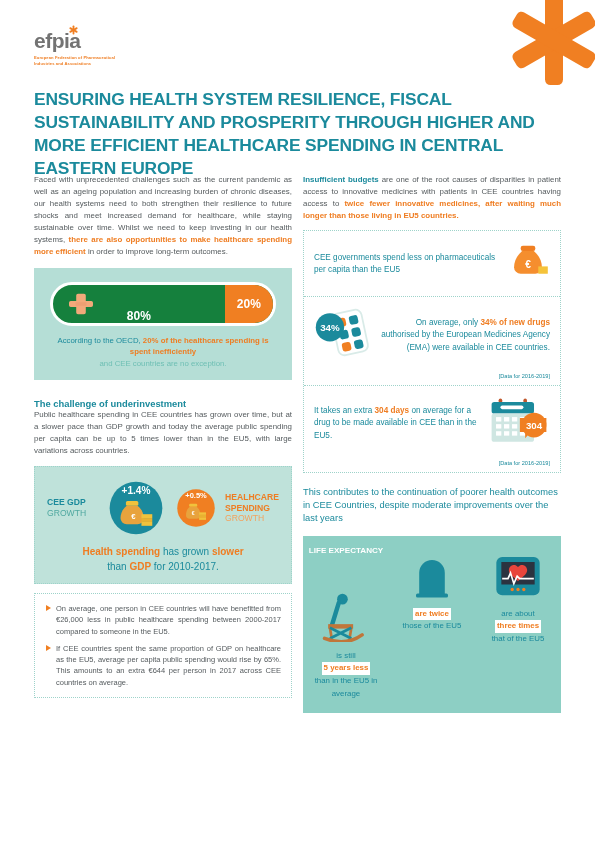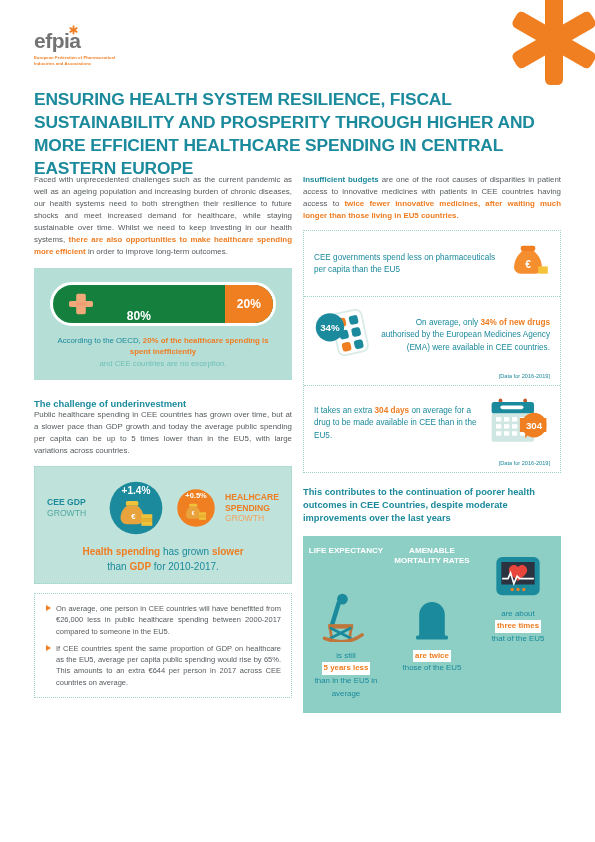--- a/index.html
+++ b/index.html
@@ -80,21 +80,21 @@
   
   .rcard { border:1.6px dotted #9ed3ca; margin-top:8px; }
   .rrow { display:flex; align-items:center; padding:9px 10px 8px; position:relative; }
   .rrow + .rrow { border-top:1.4px dotted #9ed3ca; }
   .rtext { font-size:8.2px; color:#1b8a9c; line-height:1.5; flex:1; }
   .rtext.right { text-align:right; }
   .rtext .org { color:#ef7d22; font-weight:bold; }
   .datanote { font-size:5.6px; color:#1b8a9c; text-align:right; padding:0 10px 6px; }
 
   
-  .outcome-intro { margin-top:13px; font-size:9.3px; font-weight:bold; color:#1b8a9c; line-height:1.42; }
+  .outcome-intro { margin-top:13px; font-size:9.3px; font-weight:normal; color:#1b8a9c; line-height:1.42; }
   .outcomes { display:flex; margin-top:10px; }
   .ocol { flex:1; background:#8dcfc4; padding:10px 5px 12px; display:flex;
           flex-direction:column; align-items:center; }
   .ohead { font-size:8.1px; font-weight:bold; color:#ffffff; text-align:center;
            line-height:1.28; min-height:42px; }
   .oicon { height:52px; display:flex; align-items:flex-end; justify-content:center; margin:2px 0 8px; }
   .obody { font-size:7.9px; color:#1b8a9c; text-align:center; line-height:1.62; }
   .hl { background:#ffffff; color:#ef7d22; font-weight:bold; padding:0 2px; display:inline-block; }
 </style>
 </head>
@@ -293,21 +293,20 @@
           </svg>
         </div>
         <div class="obody">
           <span>is still</span><br>
           <span class="hl">5 years less</span><br>
           <span>than in the EU5 in average</span>
         </div>
       </div>
 
       <div class="ocol">
-        <div class="ohead">AMENABLE MORTALITY RATES</div>
         <div class="oicon">
           <svg viewBox="0 0 60 56" width="48" height="48">
             <path d="M14 52 V24 a16 16 0 0 1 32 0 V52 z" fill="#1b8a9c"></path>
             <rect x="10" y="50" width="40" height="5" rx="2" fill="#1b8a9c"></rect>
           </svg>
         </div>
         <div class="obody">
           <span class="hl">are twice</span><br>
           <span>those of the EU5</span>
         </div>

